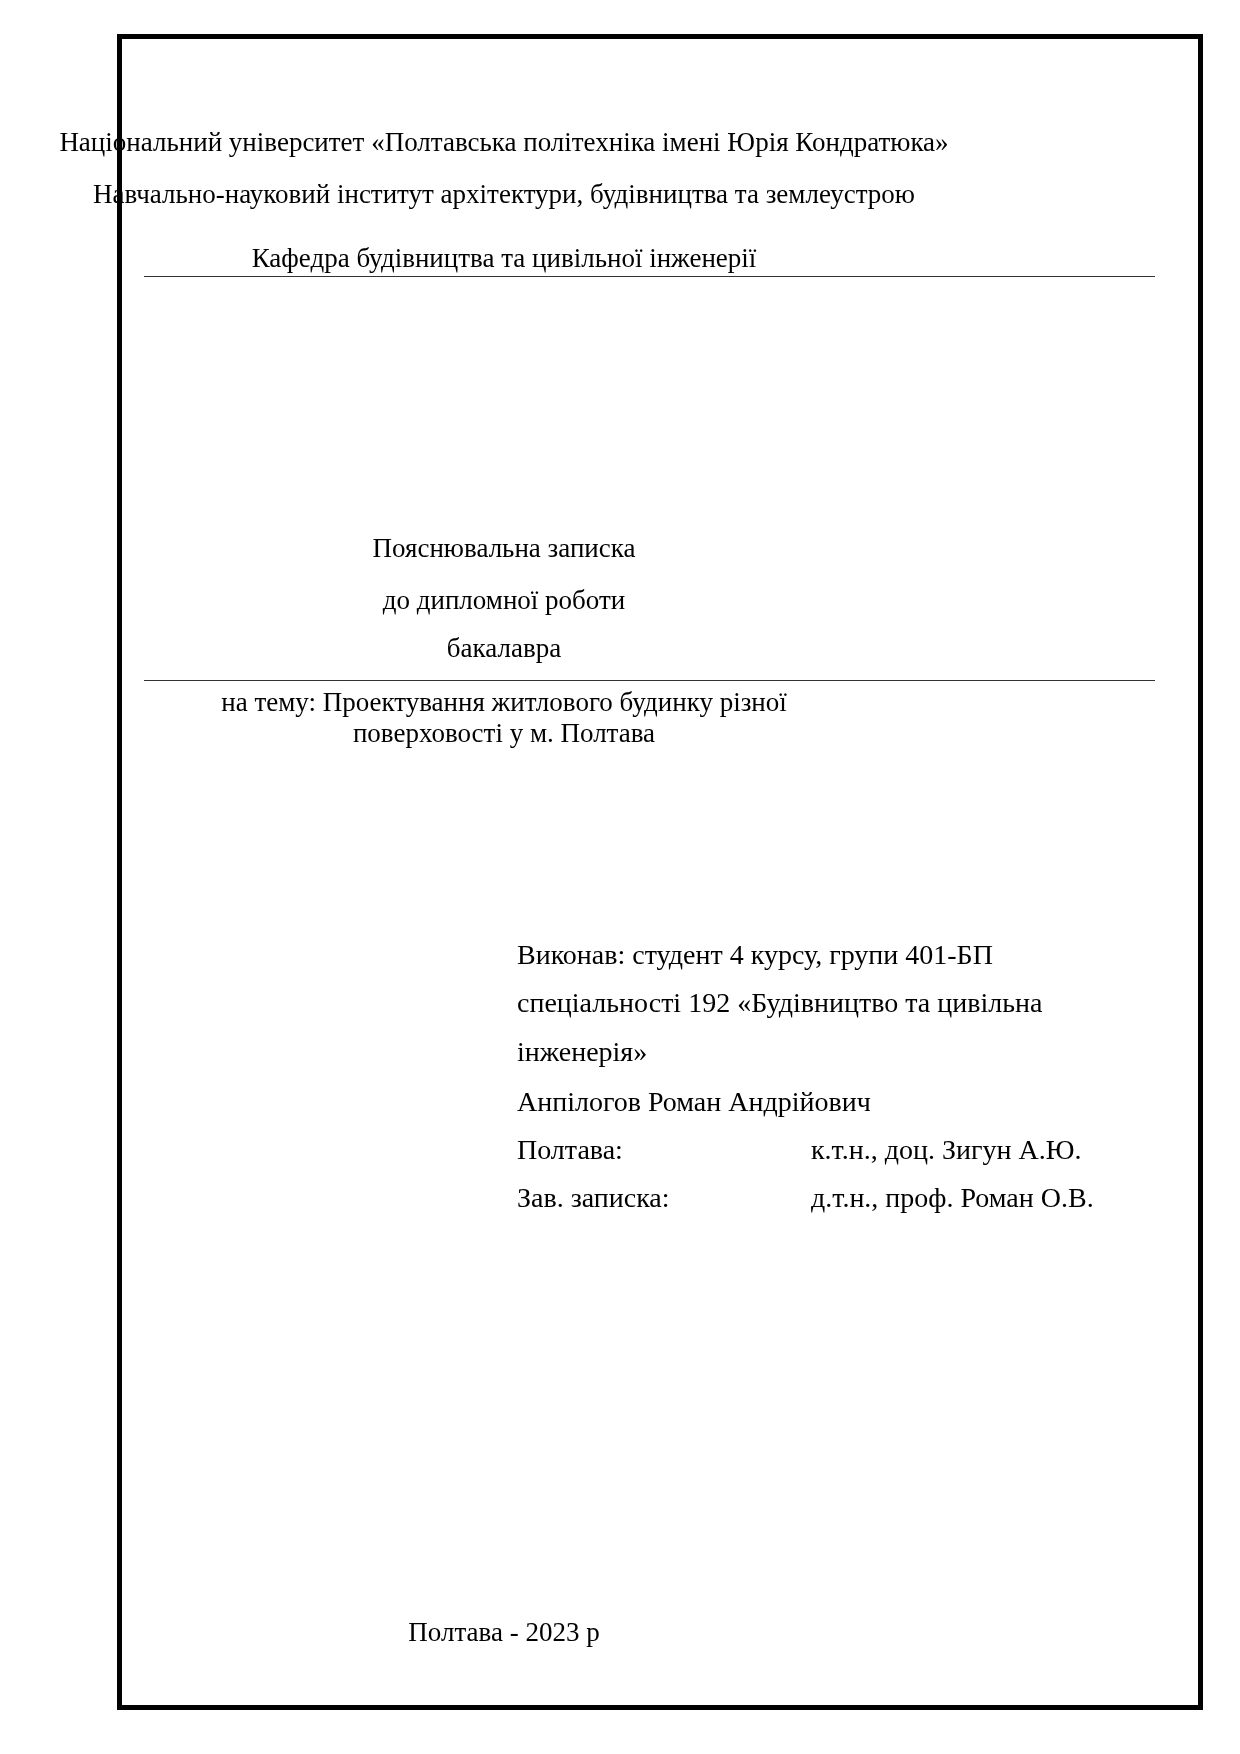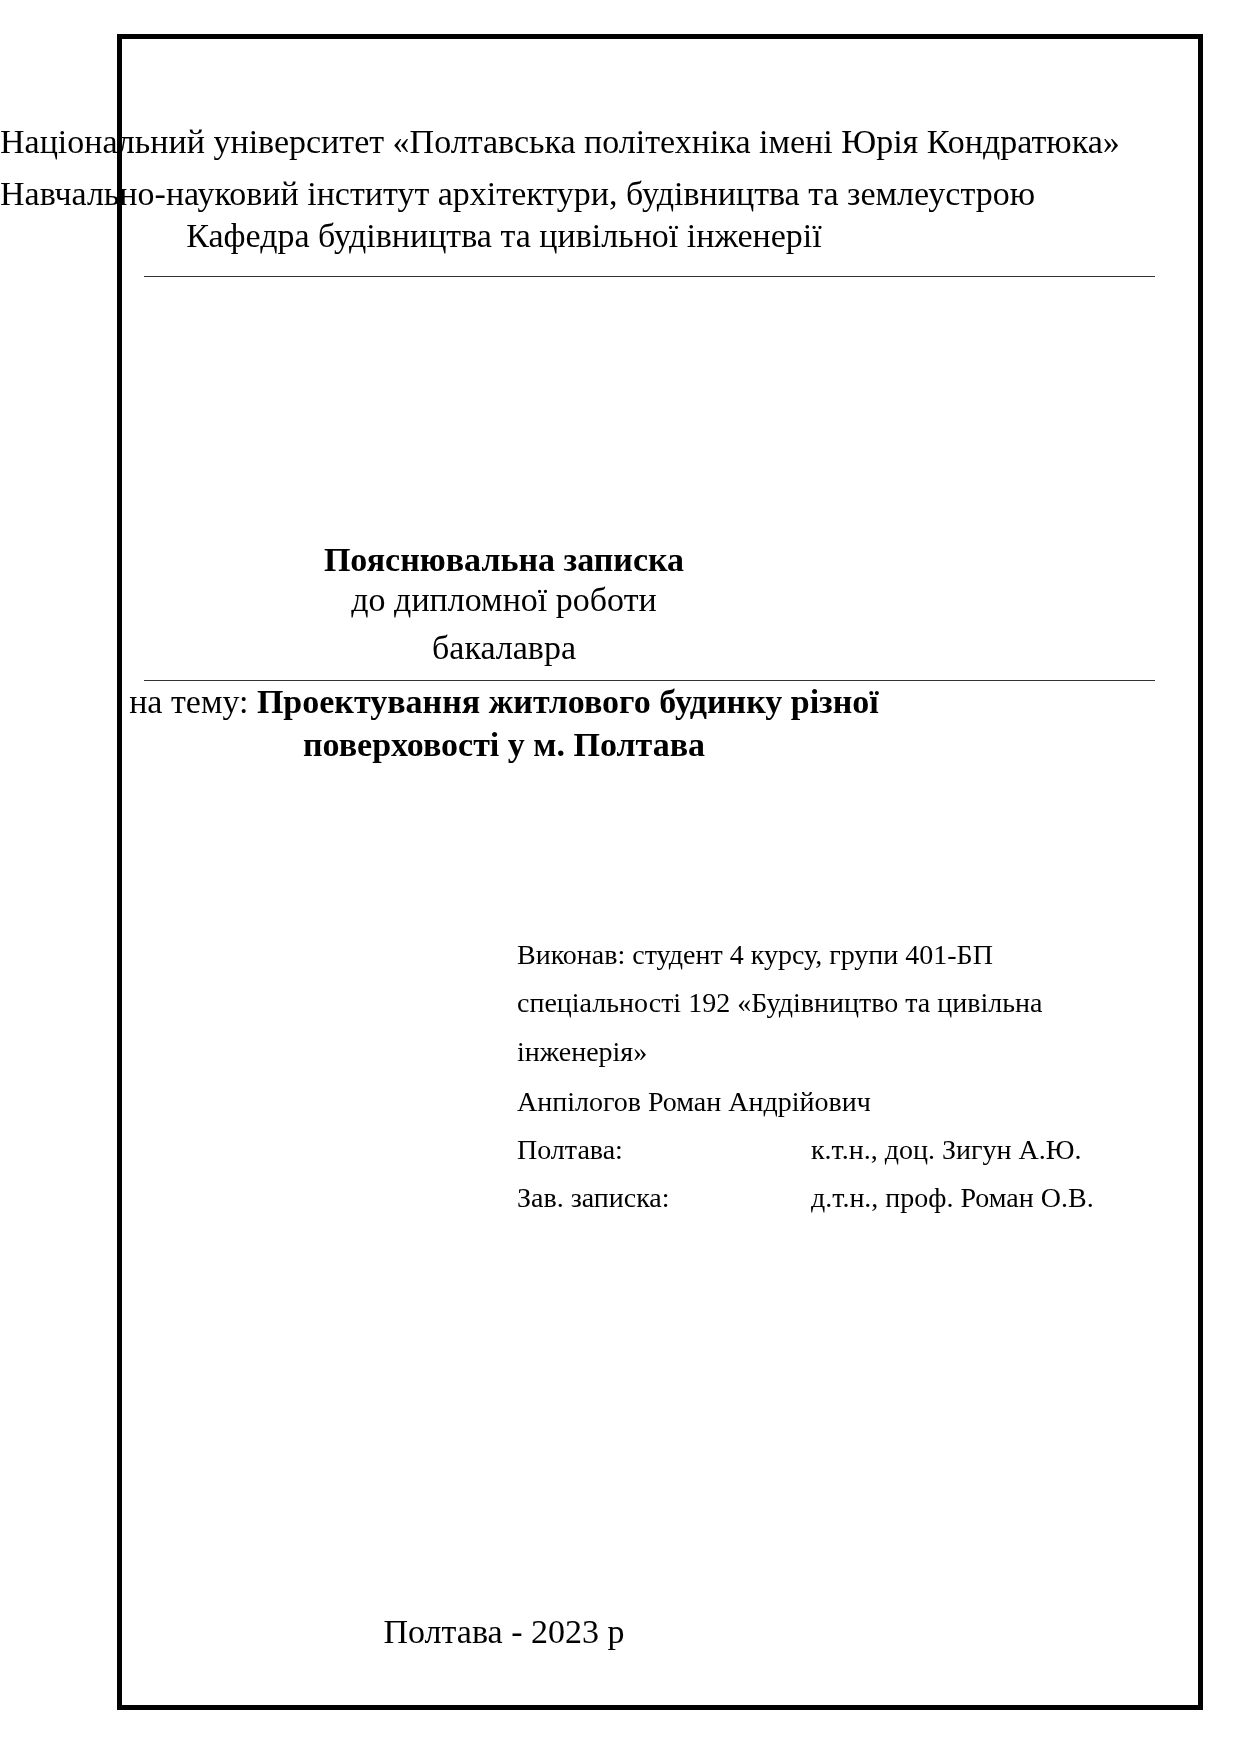--- a/index.html
+++ b/index.html
@@ -7,41 +7,41 @@
     width: 1240px; height: 1754px; position: relative; overflow: hidden;
     font-family: "Liberation Serif", "DejaVu Serif", serif; color: #000;
   }
   .frame {
     position: absolute; left: 117px; top: 34px;
     width: 1086px; height: 1676px;
     border: 5px solid #000; box-sizing: border-box;
   }
   .line {
     position: absolute; left: 0; width: 1008px; text-align: center;
-    font-size: 34px; line-height: 32px; white-space: nowrap;
+    font-size: 27px; line-height: 32px; white-space: nowrap;
   }
   .rule {
     position: absolute; left: 144px; width: 1011px; height: 0;
     border-top: 1.5px solid #333;
   }
-  .bold { font-weight: bold; margin-top: 12px; }
+  .bold { font-weight: normal; }
   .info {
     position: absolute; left: 517px;
     font-size: 28px; line-height: 32px; white-space: nowrap;
   }
   .info .val { position: absolute; left: 294px; top: 0; }
 </style>
 </head>
 <body>
 
 <div class="frame"></div>
 
 <div class="line" style="top:126px">Національний університет «Полтавська політехніка імені Юрія Кондратюка»</div>
 <div class="line" style="top:178px">Навчально-науковий інститут архітектури, будівництва та землеустрою</div>
-<div class="line" style="top:220px">Кафедра будівництва та цивільної інженерії</div>
+<div class="line" style="top:242px">Кафедра будівництва та цивільної інженерії</div>
 <div class="rule" style="top:276px"></div>
 
 <div class="line bold" style="top:532px">Пояснювальна записка</div>
 <div class="line" style="top:584px">до дипломної роботи</div>
 <div class="line" style="top:632px">бакалавра</div>
 <div class="rule" style="top:680px"></div>
 
 <div class="line" style="top:686px"><span>на тему: </span><span class="bold">Проектування житлового будинку різної</span></div>
 <div class="line bold" style="top:717px">поверховості у м. Полтава</div>
 

